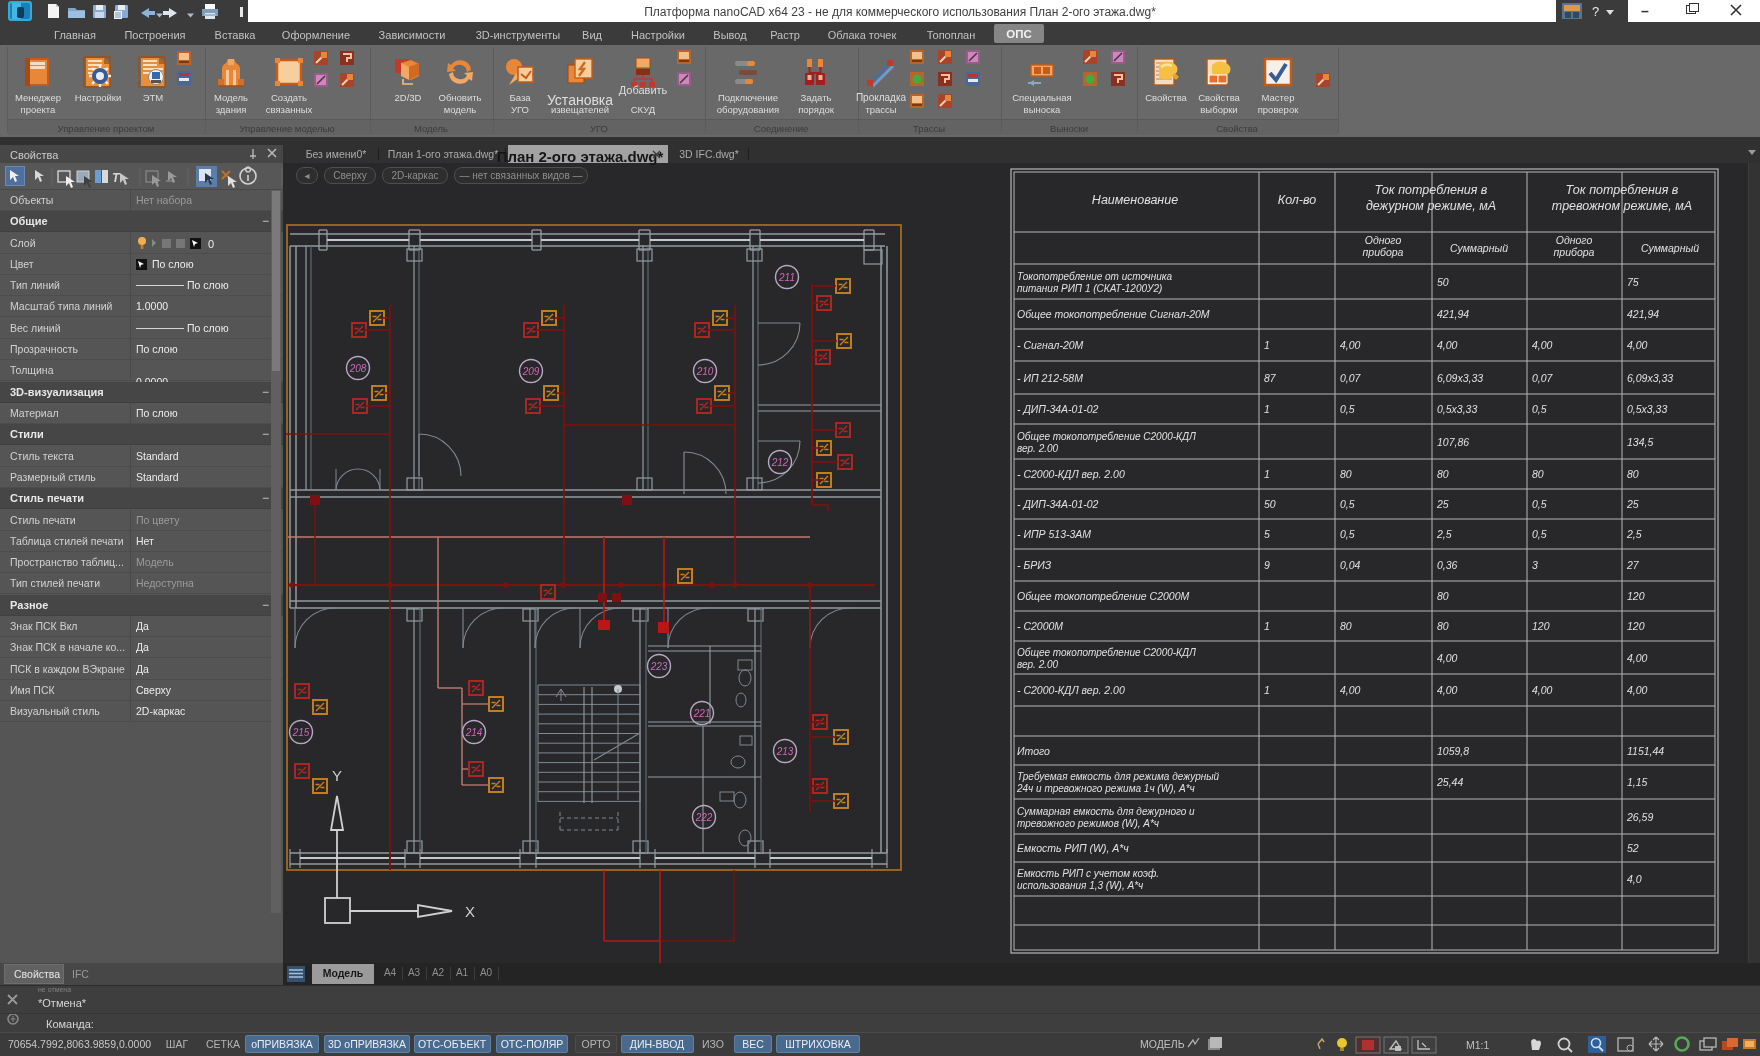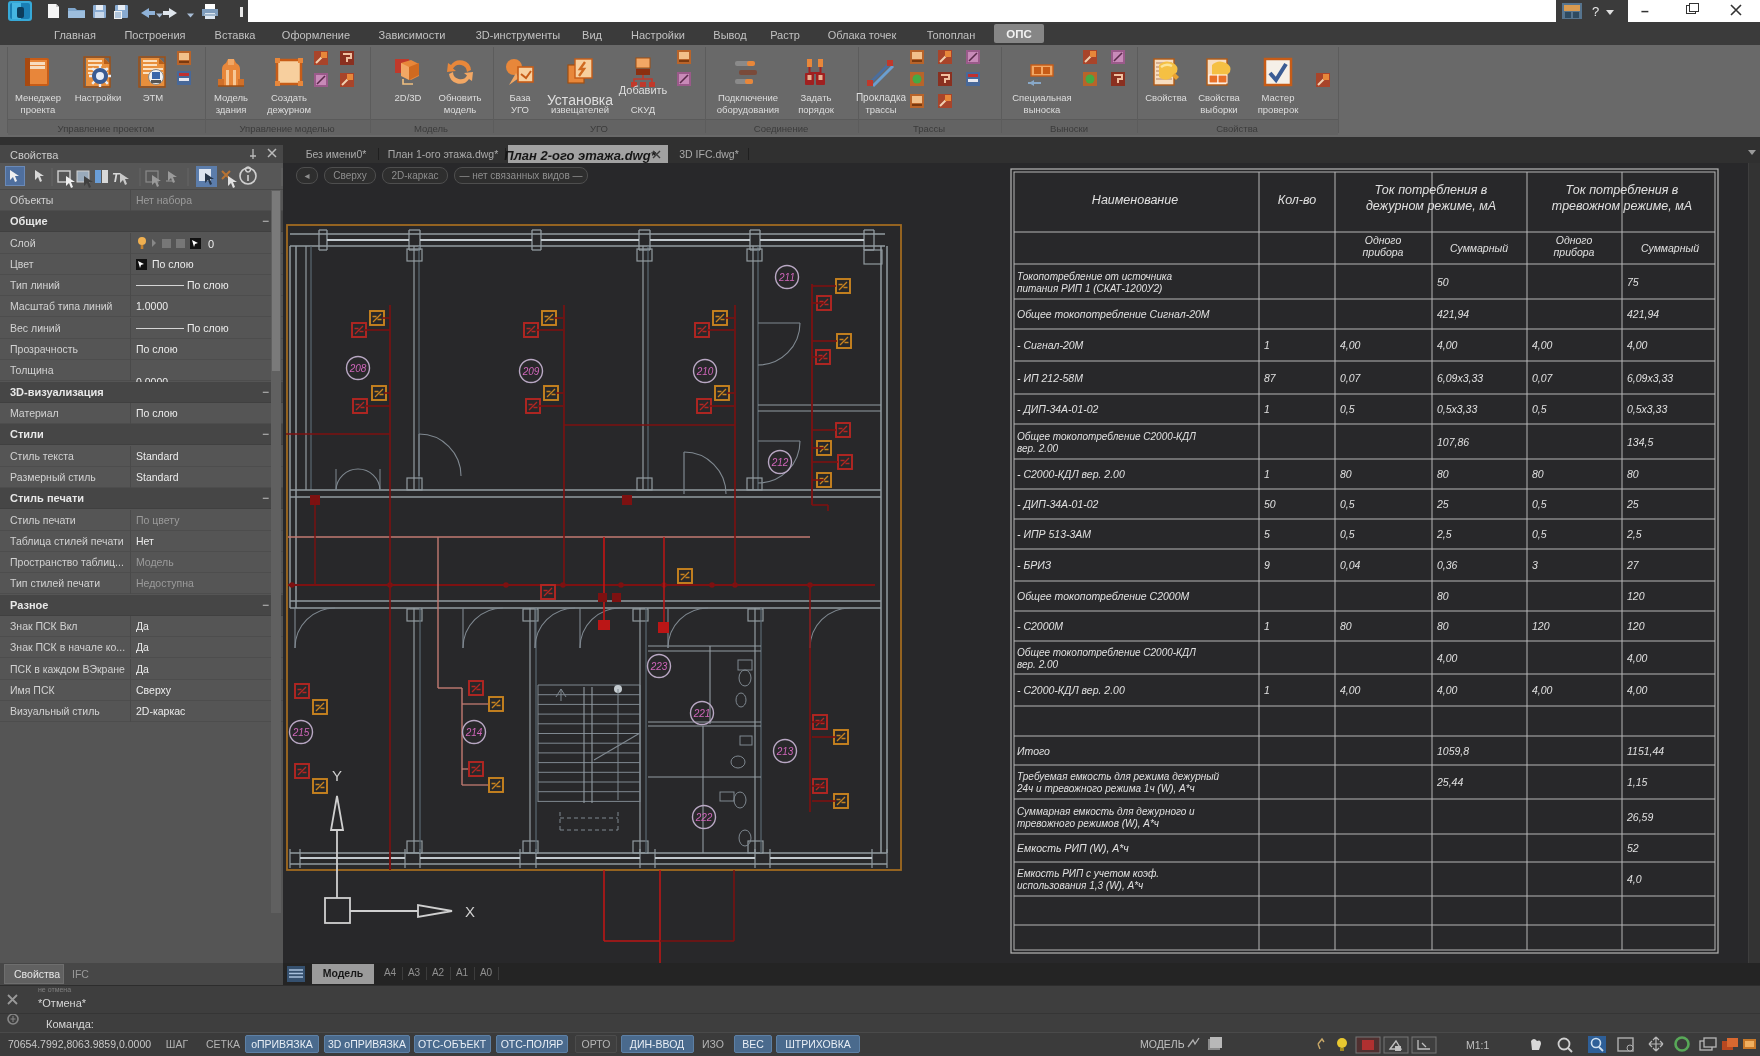--- a/index.html
+++ b/index.html
@@ -36,20 +36,21 @@
 <path d="M112 10.5 l7 0 -3.5 4 z" fill="#a8bdd6"></path>
 <path d="M125 5 v3 h-6 v4 h6 v3 l8 -5 z" fill="#dfe5ec"></path>
 <path d="M143 10.5 l7 0 -3.5 4 z" fill="#a8bdd6"></path>
 <rect x="158" y="6" width="16" height="7" fill="#7f9dbd"></rect>
         <rect x="161" y="1" width="10" height="5" fill="#ffffff"></rect>
         <rect x="161" y="10" width="10" height="6" fill="#dce6f0"></rect>
         <rect x="160" y="11" width="12" height="2" fill="#9fb6cc"></rect>
 <rect x="196" y="4" width="3" height="10" fill="#e8e8e8"></rect>
 </g>
     </svg>
+<div class="abs tt" style="left:560px;top:5px;font-size:12px;color:#3f3f3f;left:560px;width:680px;text-align:center;">Платформа nanoCAD x64 23 - не для коммерческого использования План 2-ого этажа.dwg*</div>
 <svg class="abs" style="left:1560px;top:2px" width="60" height="18" viewBox="0 0 60 18">
 <rect x="2" y="1" width="20" height="16" fill="#56748e"></rect>
 <rect x="4" y="3" width="16" height="6" fill="#d89a50"></rect>
 <rect x="5" y="10" width="6" height="6" fill="#2e4a60"></rect>
       <rect x="13" y="10" width="6" height="6" fill="#2e4a60"></rect>
 <text x="32" y="14" font-size="13" fill="#e8e8e8" font-family="Liberation Sans">?</text>
 <path d="M46 8 h8 l-4 5 z" fill="#e0e0e0"></path>
 </svg>
 <div class="abs tt" style="left:1641px;top:3px;font-size:14px;color:#333333;font-weight:bold;">–</div>
 <div class="abs" style="left:1686px;top:5px;width:10px;height:9px;border:1.5px solid #333;background:#fff;"></div>
@@ -323,21 +324,21 @@
         <rect x="7" y="1" width="6" height="6" fill="#e8873a"></rect>
       </g>
     </svg>
 <div class="abs tt" style="left:38px;top:92px;font-size:9.5px;color:#dedede;transform:translateX(-50%);">Менеджер</div>
 <div class="abs tt" style="left:38px;top:104px;font-size:9.5px;color:#dedede;transform:translateX(-50%);">проекта</div>
 <div class="abs tt" style="left:98px;top:92px;font-size:9.5px;color:#dedede;transform:translateX(-50%);">Настройки</div>
 <div class="abs tt" style="left:153px;top:92px;font-size:9.5px;color:#dedede;transform:translateX(-50%);">ЭТМ</div>
 <div class="abs tt" style="left:231px;top:92px;font-size:9.5px;color:#dedede;transform:translateX(-50%);">Модель</div>
 <div class="abs tt" style="left:231px;top:104px;font-size:9.5px;color:#dedede;transform:translateX(-50%);">здания</div>
 <div class="abs tt" style="left:289px;top:92px;font-size:9.5px;color:#dedede;transform:translateX(-50%);">Создать</div>
-<div class="abs tt" style="left:289px;top:104px;font-size:9.5px;color:#dedede;transform:translateX(-50%);">дежурном</div>
+<div class="abs tt" style="left:289px;top:104px;font-size:9.5px;color:#dedede;transform:translateX(-50%);">связанных</div>
 <div class="abs tt" style="left:408px;top:92px;font-size:9.5px;color:#dedede;transform:translateX(-50%);">2D/3D</div>
 <div class="abs tt" style="left:460px;top:92px;font-size:9.5px;color:#dedede;transform:translateX(-50%);">Обновить</div>
 <div class="abs tt" style="left:460px;top:104px;font-size:9.5px;color:#dedede;transform:translateX(-50%);">модель</div>
 <div class="abs tt" style="left:520px;top:92px;font-size:9.5px;color:#dedede;transform:translateX(-50%);">База</div>
 <div class="abs tt" style="left:520px;top:104px;font-size:9.5px;color:#dedede;transform:translateX(-50%);">УГО</div>
 <div class="abs tt" style="left:580px;top:92px;font-size:14px;color:#dedede;transform:translateX(-50%);text-align:right;">Установка</div>
 <div class="abs tt" style="left:580px;top:104px;font-size:9.5px;color:#dedede;transform:translateX(-50%);">извещателей</div>
 <div class="abs tt" style="left:643px;top:84px;font-size:11px;color:#dedede;transform:translateX(-50%);">Добавить</div>
 <div class="abs tt" style="left:643px;top:104px;font-size:9.5px;color:#dedede;transform:translateX(-50%);text-align:center;">СКУД</div>
 <div class="abs tt" style="left:748px;top:92px;font-size:9.5px;color:#dedede;transform:translateX(-50%);">Подключение</div>
@@ -504,21 +505,21 @@
 <div class="abs" style="left:4px;top:964px;width:60px;height:20px;background:#616161;border:1px solid #6e6e6e;"></div>
 <div class="abs tt" style="left:14px;top:968px;font-size:10.5px;color:#e6e6e6;">Свойства</div>
 <div class="abs tt" style="left:72px;top:968px;font-size:10.5px;color:#9a9a9a;">IFC</div>
 <div class="abs" style="left:283px;top:145px;width:1477px;height:840px;background:#28282a;"></div>
 <div class="abs" style="left:283px;top:145px;width:1477px;height:18px;background:#303030;"></div>
 <div class="abs tt" style="left:336px;top:148px;font-size:10.5px;color:#aaaaaa;transform:translateX(-50%);">Без имени0*</div>
 <div class="abs" style="left:378px;top:148px;width:1px;height:12px;background:#1f1f1f;"></div>
 <div class="abs tt" style="left:443px;top:148px;font-size:10.5px;color:#aaaaaa;transform:translateX(-50%);">План 1-ого этажа.dwg*</div>
 <div class="abs" style="left:505px;top:148px;width:1px;height:12px;background:#1f1f1f;"></div>
 <div class="abs" style="left:508px;top:145px;width:160px;height:18px;background:#a2a2a2;"></div>
-<div class="abs tt" style="left:580px;top:148px;font-size:13px;color:#161616;transform:translateX(-50%);font-weight:bold;font-style:italic;">План 2-ого этажа.dwg*</div>
+<div class="abs tt" style="left:580px;top:148px;font-size:15px;color:#161616;transform:translateX(-50%);font-weight:bold;">План 2-ого этажа.dwg*</div>
 <svg class="abs" style="left:652px;top:150px" width="9" height="9" viewBox="0 0 9 9">
       <path d="M1 1 L8 8 M8 1 L1 8" stroke="#3a3a3a" stroke-width="1.4"></path>
     </svg>
 <div class="abs tt" style="left:709px;top:148px;font-size:10.5px;color:#aaaaaa;transform:translateX(-50%);">3D IFC.dwg*</div>
 <div class="abs" style="left:748px;top:148px;width:1px;height:12px;background:#1f1f1f;"></div>
 <div class="abs" style="left:1748px;top:150px;width:0;height:0;border-left:4px solid transparent;border-right:4px solid transparent;border-top:5px solid #9a9a9a;"></div>
 <div class="abs" style="left:296px;top:167px;width:22px;height:17px;background:#2e2e2e;border:1px solid #4e4e4e;border-radius:8px;"></div>
 <div class="abs tt" style="left:307px;top:170px;font-size:10px;color:#8e8e8e;transform:translateX(-50%);">◂</div>
 <div class="abs" style="left:324px;top:167px;width:52px;height:17px;background:#2e2e2e;border:1px solid #4e4e4e;border-radius:8px;"></div>
 <div class="abs tt" style="left:350px;top:170px;font-size:10px;color:#8e8e8e;transform:translateX(-50%);">Сверху</div>

